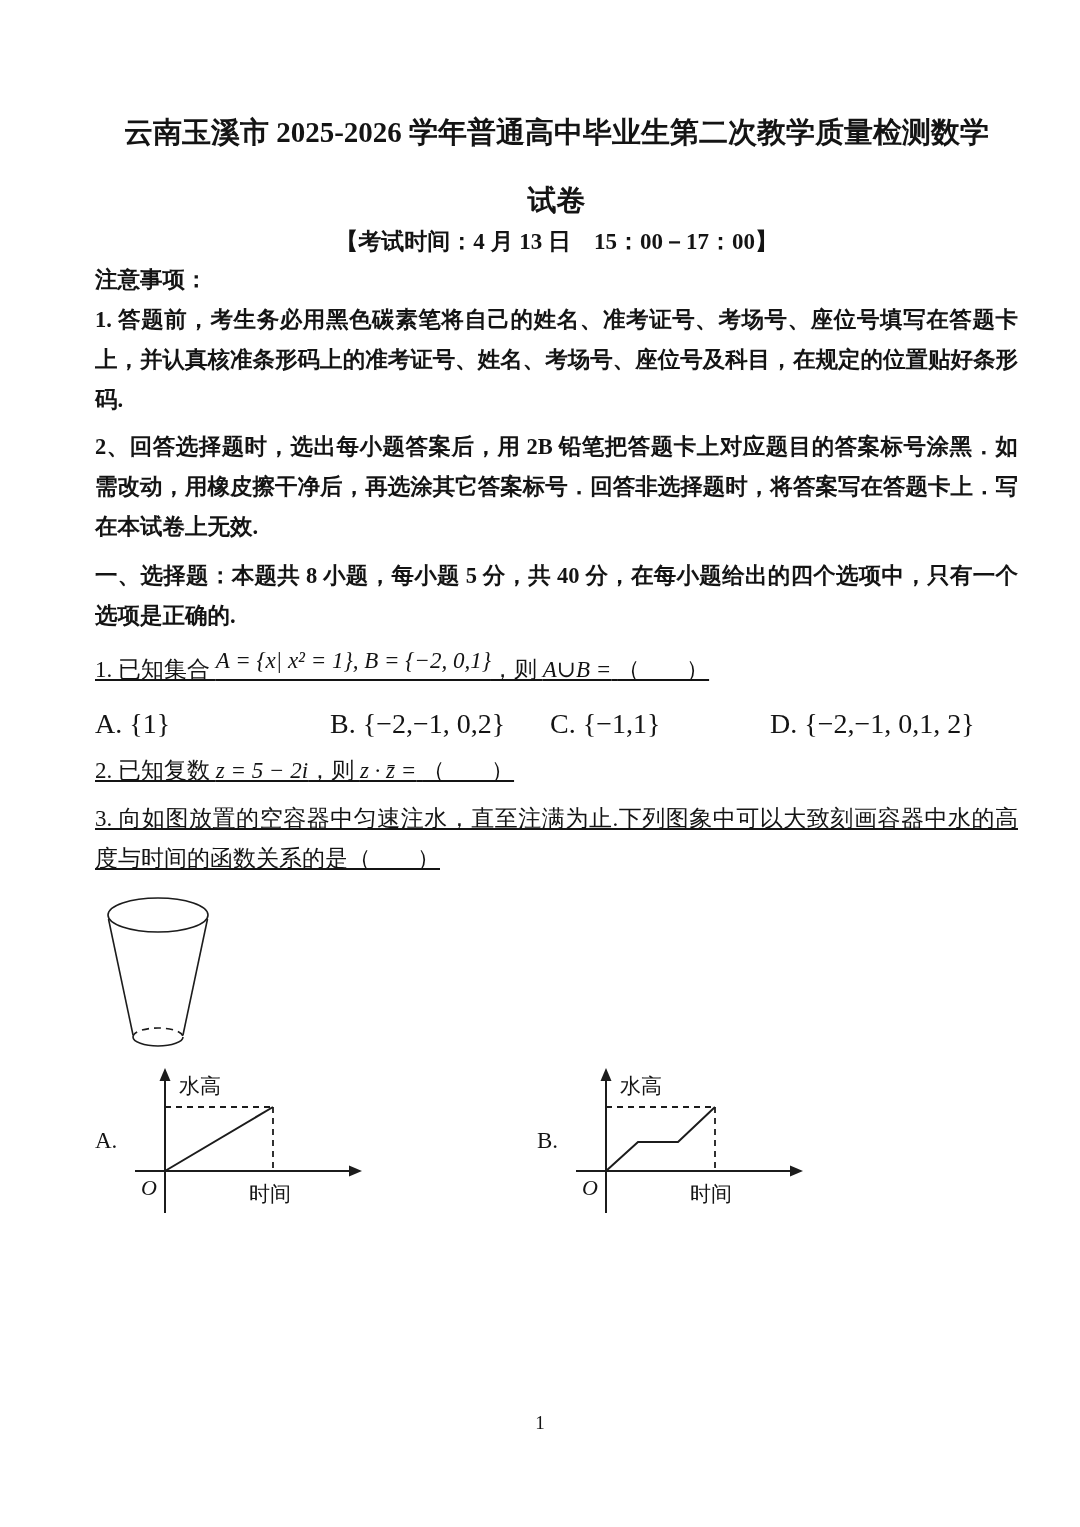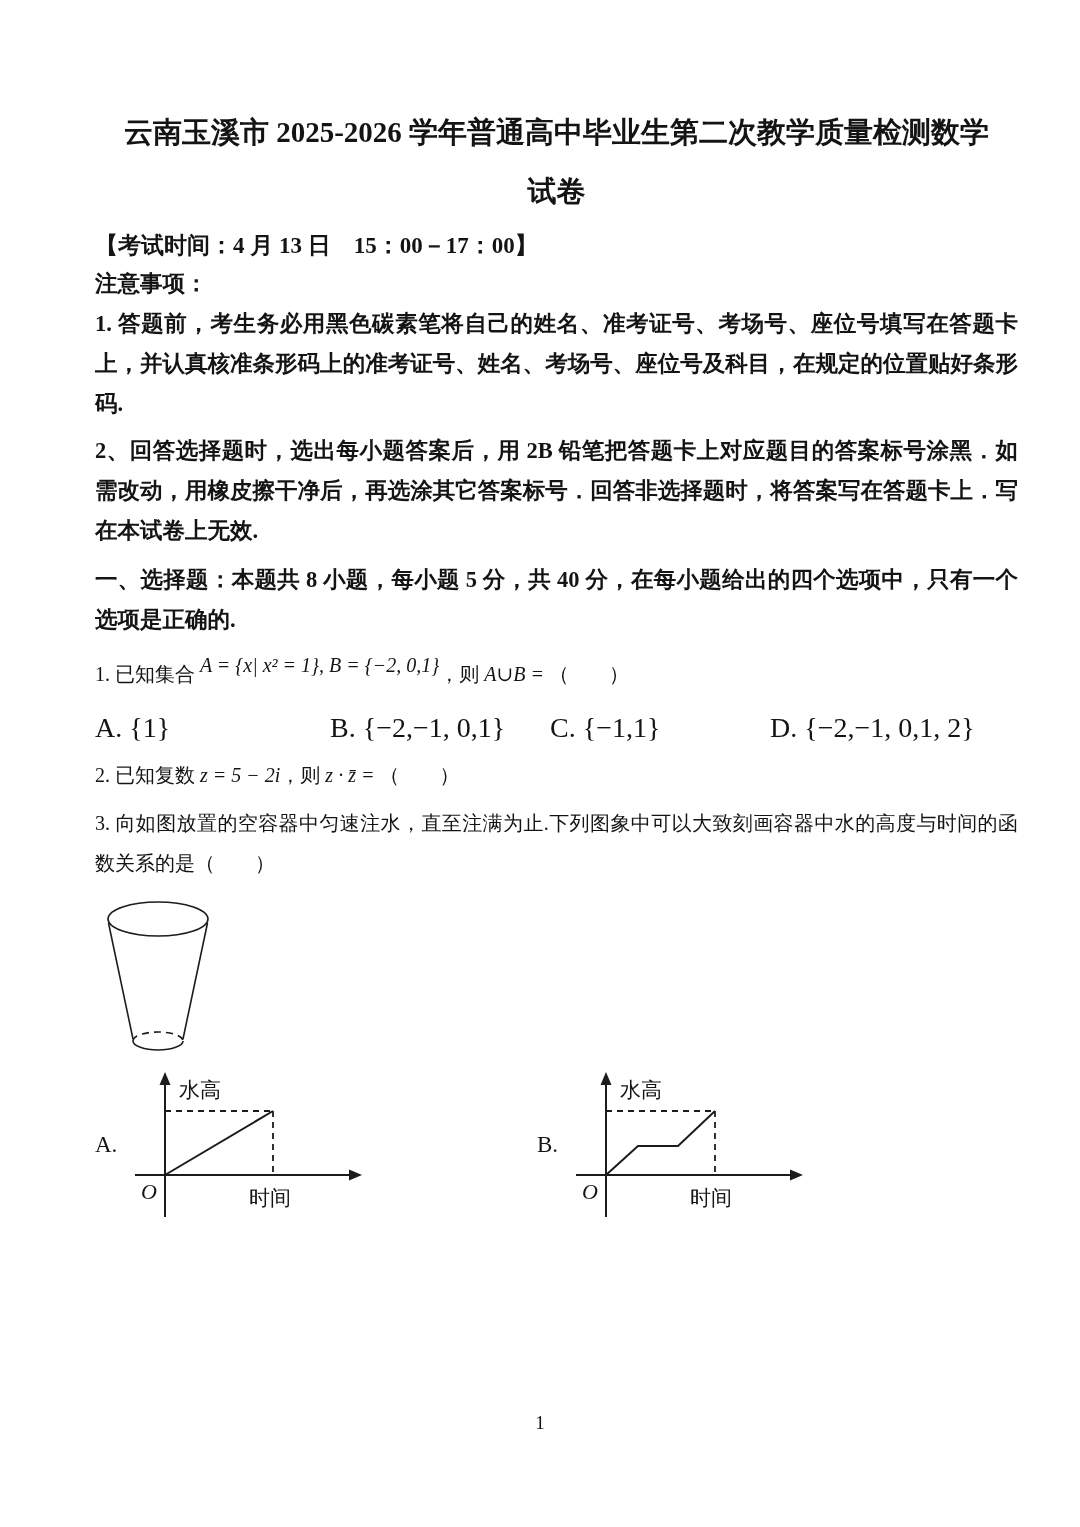--- a/index.html
+++ b/index.html
@@ -14,47 +14,47 @@
     overflow: hidden;
   }
   .content { padding: 108px 62px 0 95px; }
 
   .title-line {
     text-align: center;
     font-weight: bold;
     font-size: 29px;
     line-height: 48px;
   }
-  .subtitle { margin-top: 11px; }
+  .subtitle { margin-top: 20px; }
   .exam-time {
-    text-align: left;
+    text-align: center;
     font-weight: bold;
     font-size: 23px;
     line-height: 36px;
-    margin-top: 13px;
   }
   .notice-heading {
     font-weight: bold;
     font-size: 22.5px;
     line-height: 40px;
   }
   .bold-par {
     font-weight: bold;
     font-size: 22.5px;
     line-height: 40px;
     text-align: justify;
     margin: 0 0 7px 0;
   }
   .section-heading { margin-top: 9px; margin-bottom: 9px; }
 
   .question {
-    font-size: 20px;
+    font-size: 23px;
     line-height: 40px;
     text-align: justify;
     margin: 8px 0 6px 0;
+    text-decoration: underline;
   }
   .q-inline { line-height: 50px; margin: 4px 0 2px 0; }
   .math { font-style: italic; }
   .raised { position: relative; top: -9px; }
 
   .options-row {
     display: grid;
     grid-template-columns: 235px 220px 220px 1fr;
     font-size: 28px;
     line-height: 34px;
@@ -105,21 +105,21 @@
     <div class="notice-heading">注意事项：</div>
     <p class="bold-par">1. 答题前，考生务必用黑色碳素笔将自己的姓名、准考证号、考场号、座位号填写在答题卡上，并认真核准条形码上的准考证号、姓名、考场号、座位号及科目，在规定的位置贴好条形码.</p>
     <p class="bold-par">2、回答选择题时，选出每小题答案后，用 2B 铅笔把答题卡上对应题目的答案标号涂黑．如需改动，用橡皮擦干净后，再选涂其它答案标号．回答非选择题时，将答案写在答题卡上．写在本试卷上无效.</p>
 
     <p class="bold-par section-heading">一、选择题：本题共 8 小题，每小题 5 分，共 40 分，在每小题给出的四个选项中，只有一个选项是正确的.</p>
 
     <p class="question q-inline"><span>1. 已知集合 </span><span class="math raised">A = {x| x² = 1}, B = {−2, 0,1}</span><span>，则 </span><span class="math">A∪B =</span> <span>（　　）</span></p>
 
     <div class="options-row">
       <span><span class="opt-label">A.</span> <span class="opt-value">{1}</span></span>
-      <span><span class="opt-label">B.</span> <span class="opt-value">{−2,−1, 0,1}</span></span>
+      <span><span class="opt-label">B.</span> <span class="opt-value">{−2,−1, 0,2}</span></span>
       <span><span class="opt-label">C.</span> <span class="opt-value">{−1,1}</span></span>
       <span><span class="opt-label">D.</span> <span class="opt-value">{−2,−1, 0,1, 2}</span></span>
     </div>
 
     <p class="question"><span>2. 已知复数 </span><span class="math">z = 5 − 2i</span><span>，则 </span><span class="math">z · z̄ =</span> <span>（　　）</span></p>
 
 
     <p class="question">3. 向如图放置的空容器中匀速注水，直至注满为止.下列图象中可以大致刻画容器中水的高度与时间的函数关系的是（　　）</p>
 
     <svg class="figure-cup" width="125" height="170" viewBox="0 0 125 170" aria-hidden="true">

